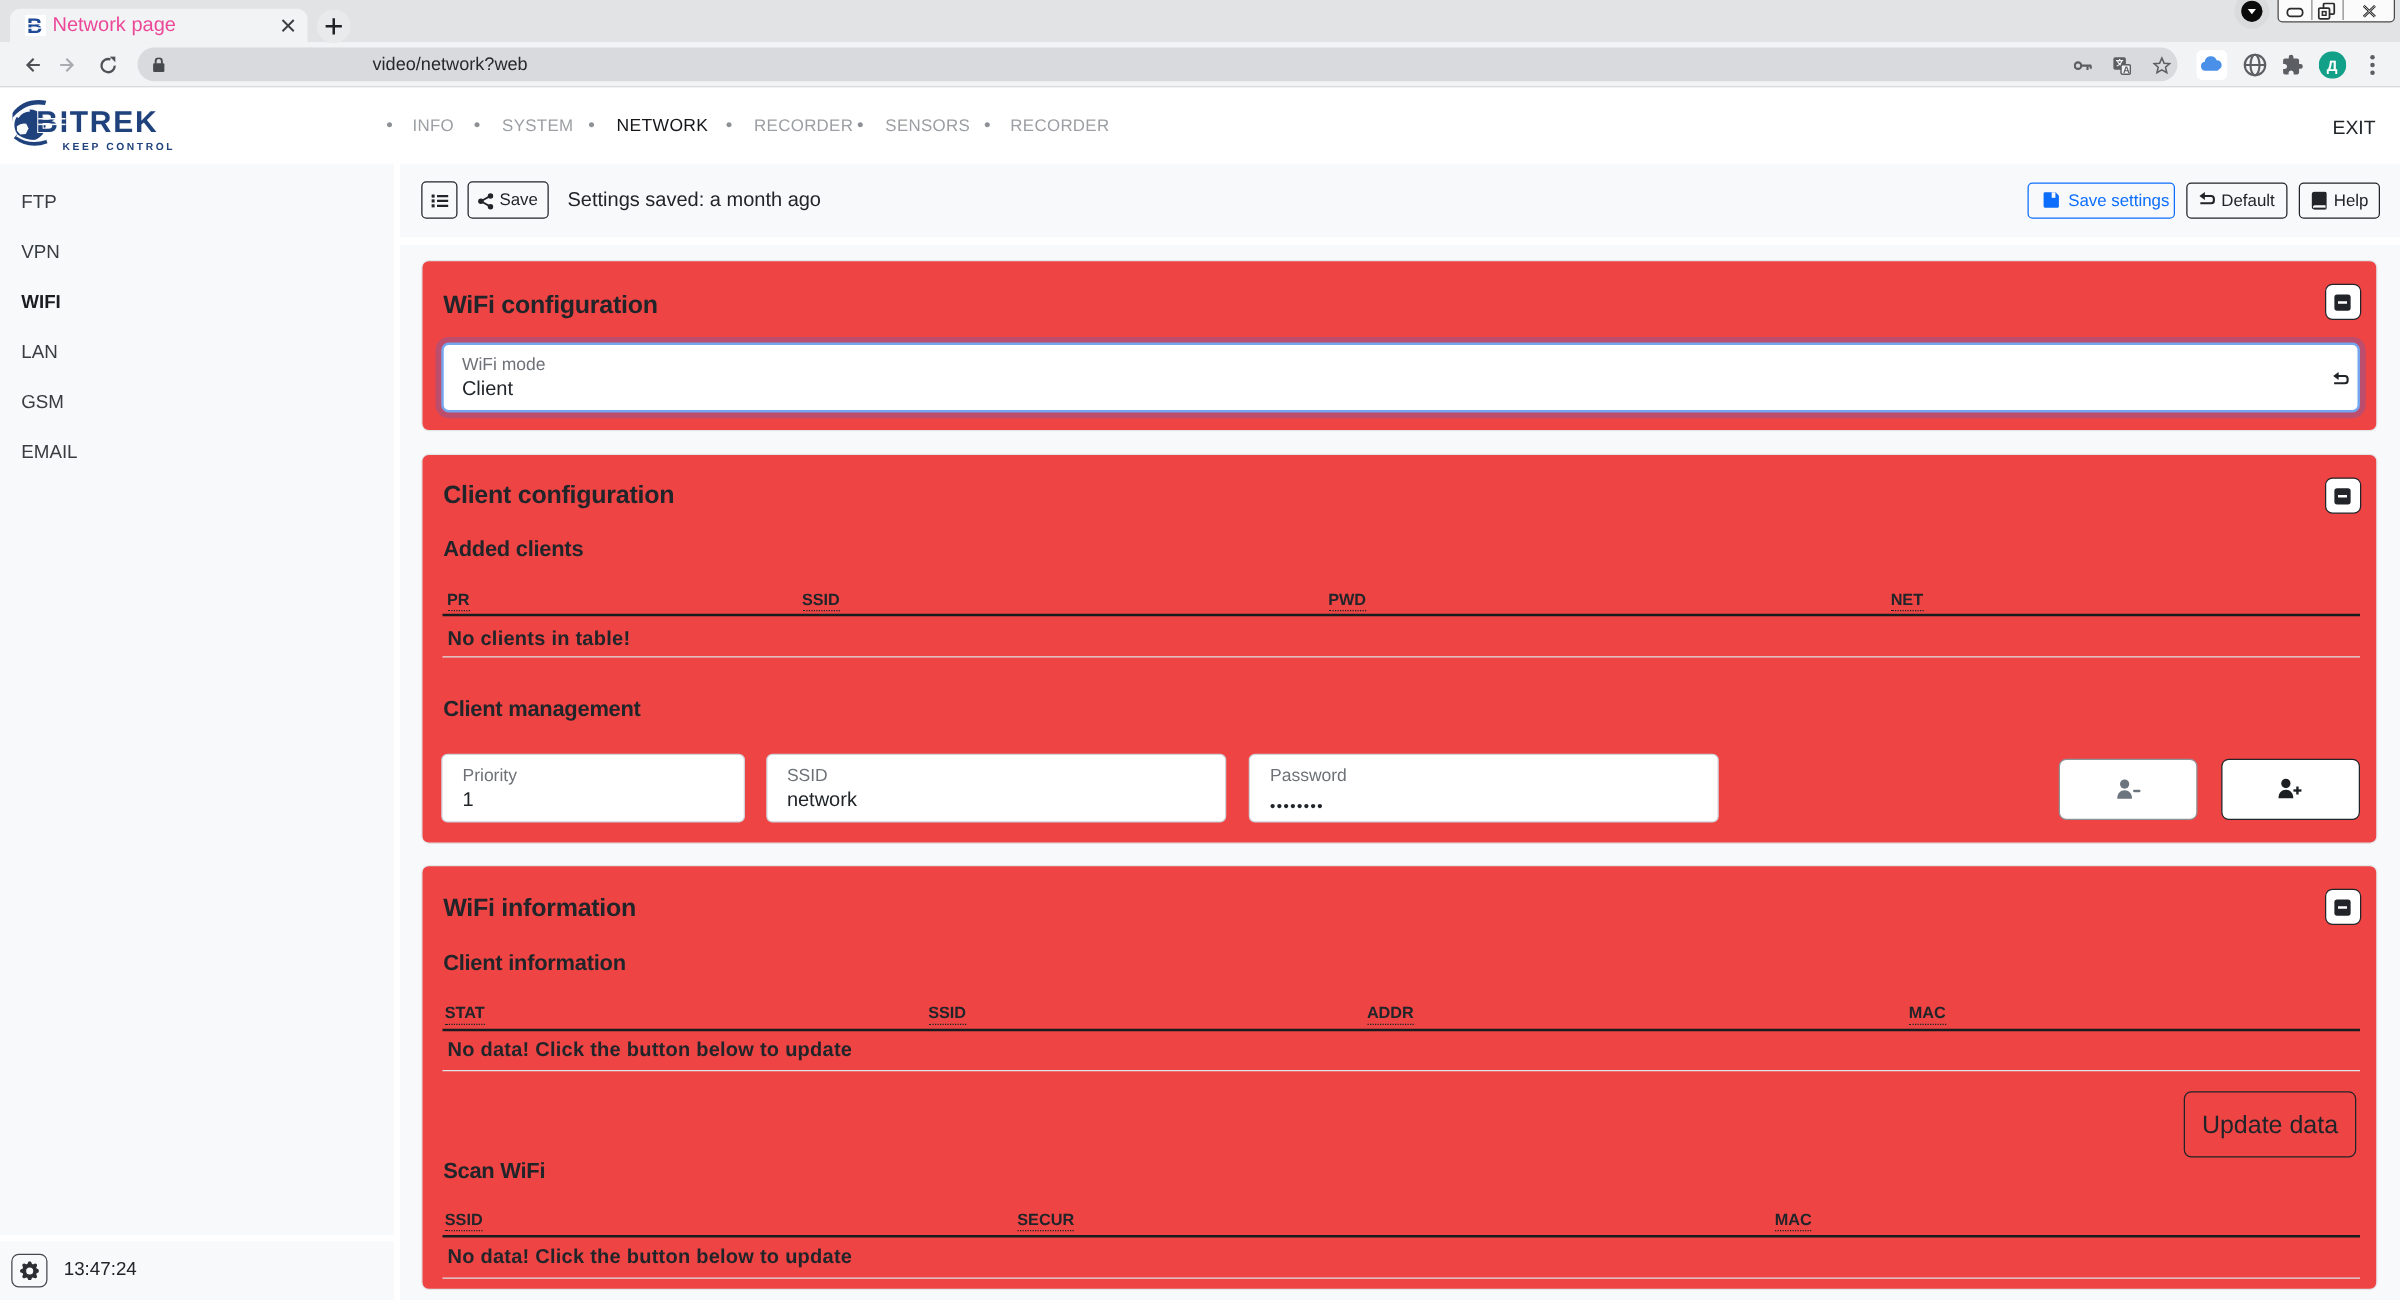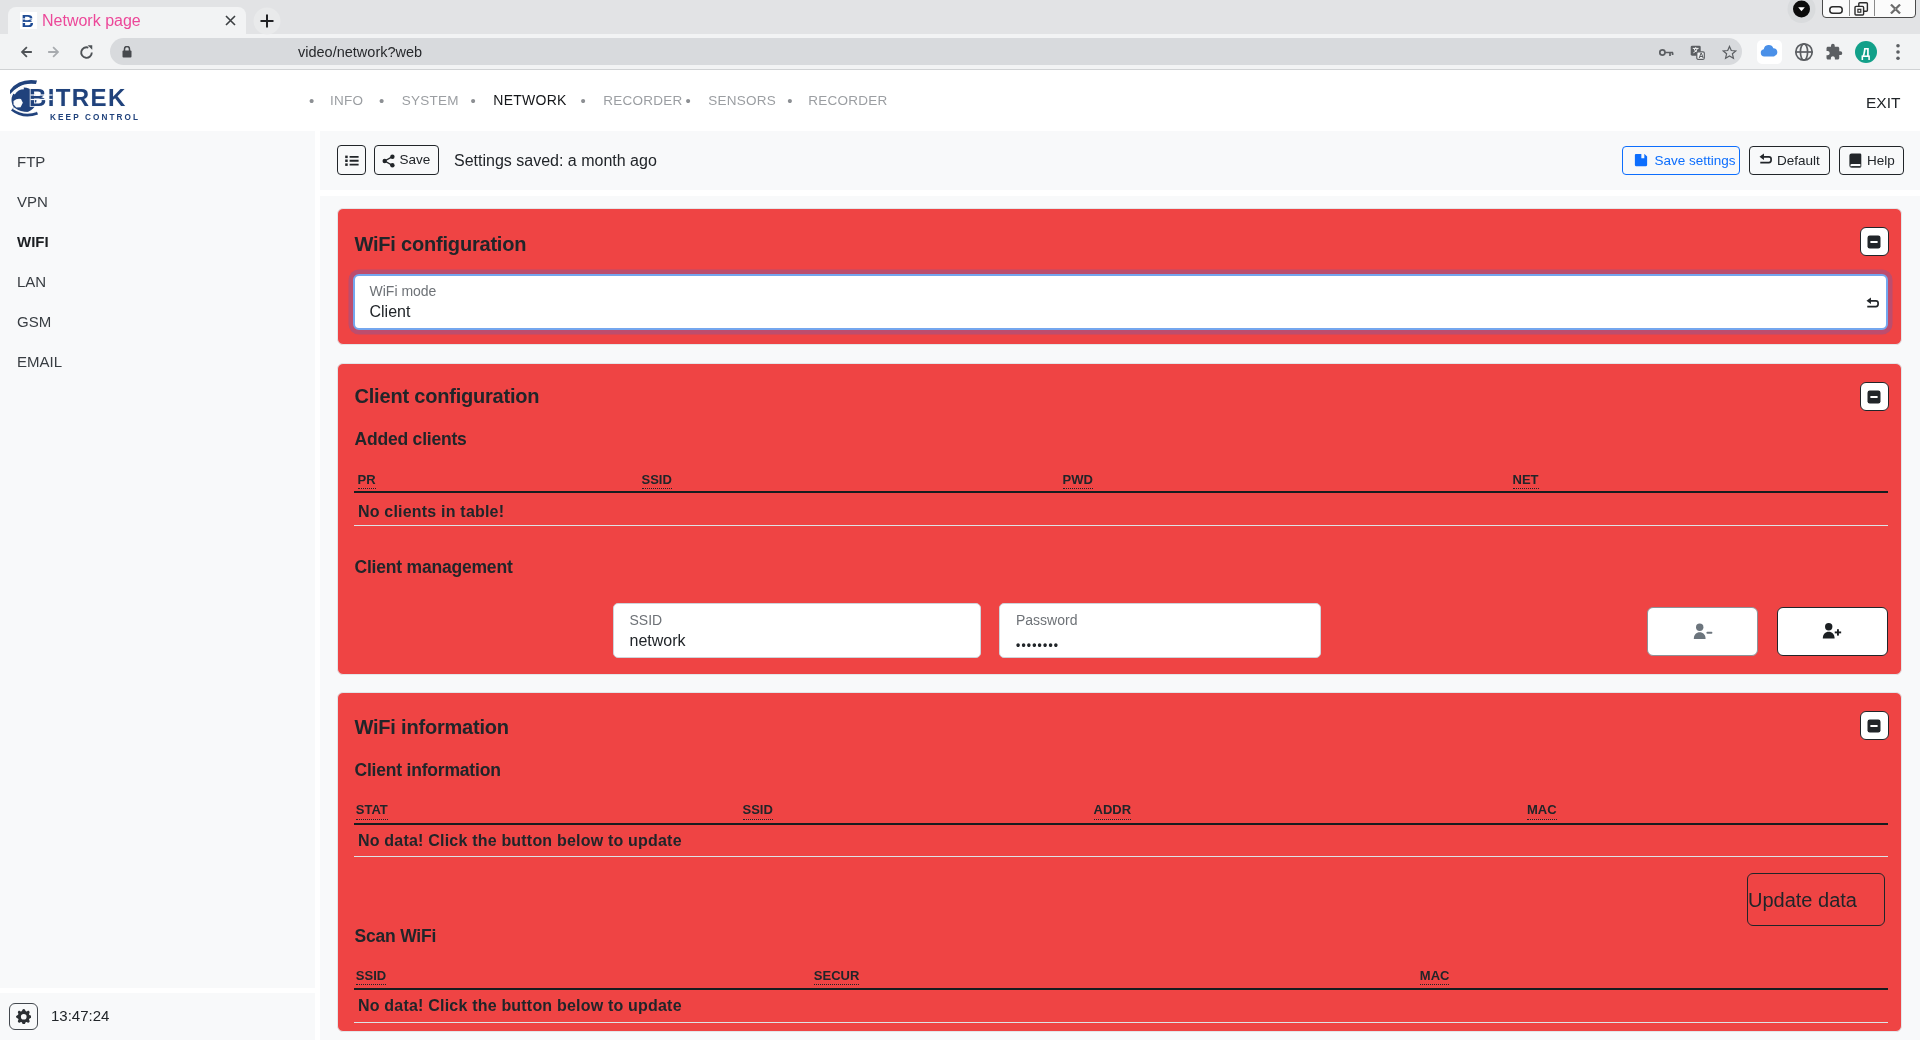--- a/index.html
+++ b/index.html
@@ -251,25 +251,29 @@
  </svg>
  <div class="abs stitle" style="top:63.5px">Added clients</div>
  <div class="abs th" style="left:20px;top:108px"><span>PR</span></div>
  <div class="abs th" style="left:304px;top:108px"><span>SSID</span></div>
  <div class="abs th" style="left:725px;top:108px"><span>PWD</span></div>
  <div class="abs th" style="left:1175px;top:108px"><span>NET</span></div>
  <div class="abs thick" style="left:16.5px;top:127.5px;width:1534px"></div>
  <div class="abs nodata" style="left:20.5px;top:138.5px">No clients in table!</div>
  <div class="abs thin" style="left:16.5px;top:161px;width:1534px"></div>
  <div class="abs stitle" style="top:191px">Client management</div>
+ <div class="abs finput" style="left:15.5px;top:239.5px;width:243px;height:55px">
+  <div class="abs flabel">Priority</div>
+  <div class="abs fval">1</div>
+ </div>
  <div class="abs finput" style="left:275px;top:239.5px;width:368px;height:55px">
   <div class="abs flabel">SSID</div>
   <div class="abs fval">network</div>
  </div>
- <div class="abs finput" style="left:661.5px;top:239.5px;width:322px;height:55px">
+ <div class="abs finput" style="left:661.5px;top:239.5px;width:376px;height:55px">
   <div class="abs flabel">Password</div>
   <div class="abs fval" style="font-size:12px;letter-spacing:1.2px;top:30px;font-weight:700">••••••••</div>
  </div>
  <div class="abs" style="left:1309.5px;top:243px;width:111px;height:49.5px;border:1px solid #8d9298;border-radius:6px;background:#fff"></div>
  <svg class="abs" style="left:1355px;top:259px" width="20" height="17" viewBox="0 0 20 17">
   <circle cx="6.7" cy="4.2" r="3.7" fill="#6c757d"></circle>
   <path d="M0.8 16 c0 -4.5 2.6 -6.8 5.9 -6.8 s5.9 2.3 5.9 6.8 Z" fill="#6c757d"></path>
   <rect x="13.4" y="8.8" width="6" height="1.9" rx="0.9" fill="#6c757d"></rect>
  </svg>
  <div class="abs" style="left:1439px;top:243px;width:111px;height:49.5px;border:1px solid #212529;border-radius:6px;background:#fff"></div>
@@ -289,21 +293,21 @@
   <rect x="3.4" y="6" width="7.2" height="2" fill="#fff"></rect>
  </svg>
  <div class="abs stitle" style="top:64.5px">Client information</div>
  <div class="abs th" style="left:18.3px;top:109px"><span>STAT</span></div>
  <div class="abs th" style="left:405px;top:109px"><span>SSID</span></div>
  <div class="abs th" style="left:756px;top:109px"><span>ADDR</span></div>
  <div class="abs th" style="left:1189.5px;top:109px"><span>MAC</span></div>
  <div class="abs thick" style="left:16.5px;top:129.5px;width:1534px"></div>
  <div class="abs nodata" style="left:20.5px;top:137.5px">No data! Click the button below to update</div>
  <div class="abs thin" style="left:16.5px;top:163px;width:1534px"></div>
- <div class="abs obtn" style="left:1409.5px;top:180px;width:138px;height:53px;border-radius:6px;font-size:20px;line-height:53px">Update data</div>
+ <div class="abs obtn" style="left:1409.5px;top:180px;width:138px;height:53px;border-radius:6px;font-size:20px;text-align:center;line-height:53px">Update data</div>
  <div class="abs stitle" style="top:231px">Scan WiFi</div>
  <div class="abs th" style="left:18.3px;top:274.5px"><span>SSID</span></div>
  <div class="abs th" style="left:476.3px;top:274.5px"><span>SECUR</span></div>
  <div class="abs th" style="left:1082.3px;top:274.5px"><span>MAC</span></div>
  <div class="abs thick" style="left:16.5px;top:295px;width:1534px"></div>
  <div class="abs nodata" style="left:20.5px;top:303px">No data! Click the button below to update</div>
  <div class="abs thin" style="left:16.5px;top:328.5px;width:1534px"></div>
 </div>
 
 

